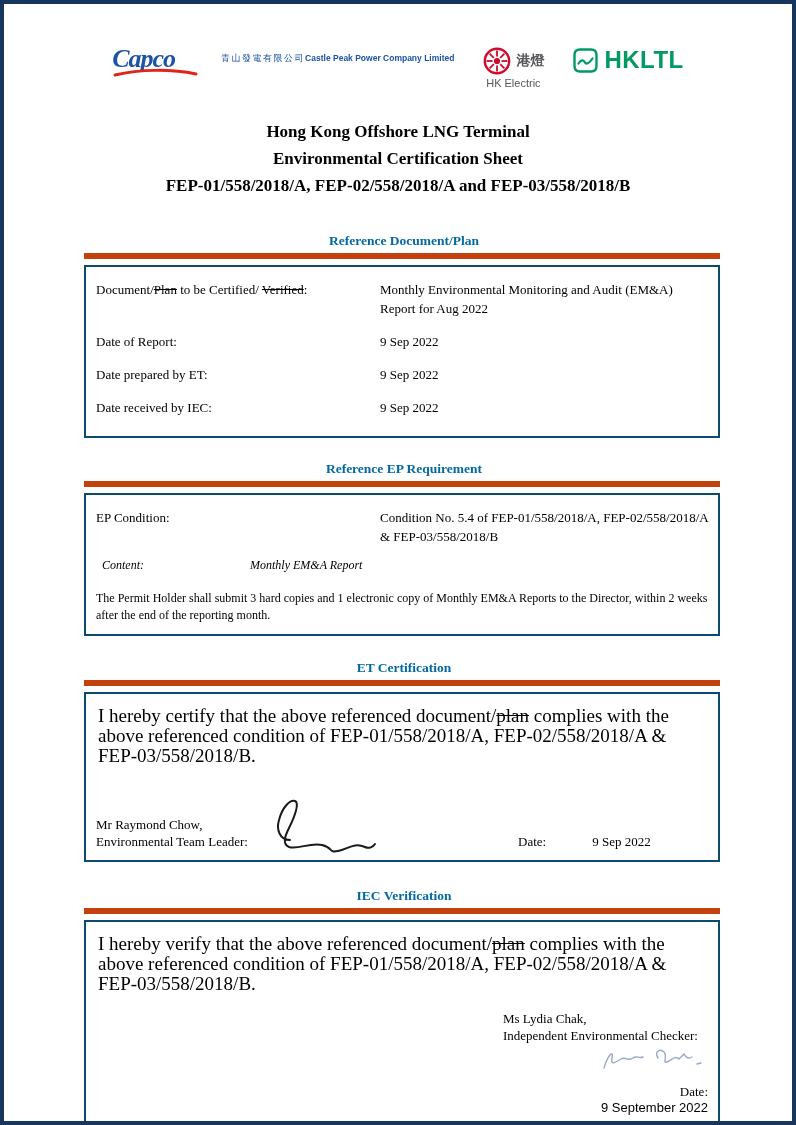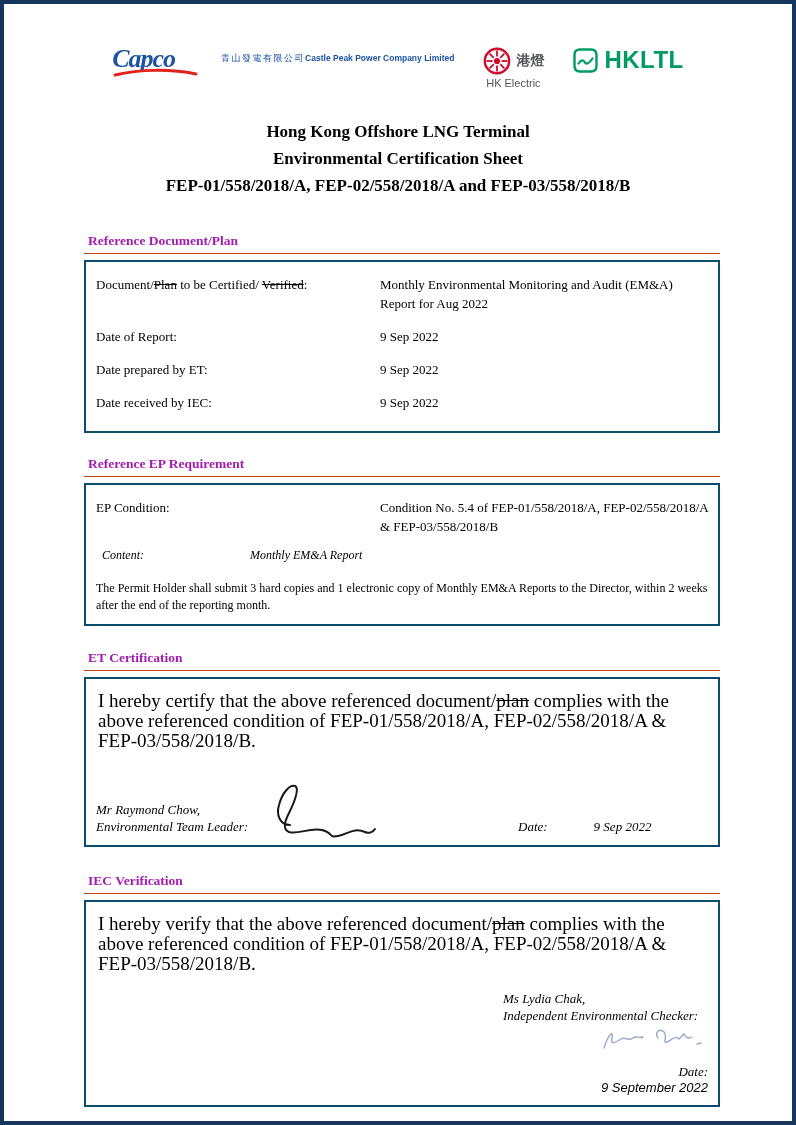--- a/index.html
+++ b/index.html
@@ -56,23 +56,24 @@
   
   .title-block { margin-top: 20px; text-align: center; }
   .title-line { font-weight: bold; font-size: 17px; line-height: 27px; color: #000; }
 
   
   .content { margin: 0 80px; width: 636px; }
 
   .section-heading {
     font-weight: bold;
     font-size: 13.5px;
-    color: #a21caf;
+    color: #0369a1;
     padding: 0 0 4px 4px;
-    border-bottom: 1px solid #c2410c;
+    border-bottom: 6px solid #c2410c;
+    text-align: center;
   }
   .sh-1 { margin-top: 34px; }
   .sh-2 { margin-top: 23px; }
   .sh-3 { margin-top: 24px; }
   .sh-4 { margin-top: 26px; }
 
   .box {
     border: 2px solid #0c4a6e;
     margin-top: 6px;
     padding: 8px 10px 10px 10px;
@@ -89,21 +90,21 @@
   .kv-value { max-width: 336px; }
   .strike { text-decoration: line-through; }
 
   .content-row { display: grid; grid-template-columns: 148px 1fr; padding: 2px 0 2px 6px; }
   .content-row .it { font-style: italic; font-size: 12px; line-height: 17px; }
 
   .note-para { font-size: 12px; line-height: 17px; margin-top: 14px; }
 
   .statement { font-size: 19px; line-height: 20px; margin: 4px 2px 0 2px; }
 
-  .sig-row { display: flex; align-items: flex-end; margin-top: 30px; position: relative; font-style: italic; }
+  .sig-row { display: flex; align-items: flex-end; margin-top: 30px; position: relative; }
   .sig-name-block { font-size: 13px; line-height: 17px; }
   .sig-svg { position: relative; }
   .date-label { font-size: 13px; }
   .date-value { font-size: 13px; }
   .date-value.sans { font-family: "Liberation Sans", sans-serif; }
 
   .box-3 .sig-name-block { width: 172px; }
   .box-3 .sig-svg { width: 122px; margin-bottom: -4px; }
   .box-3 .date-label { margin-left: 128px; }
   .box-3 .date-value { margin-left: 46px; }

